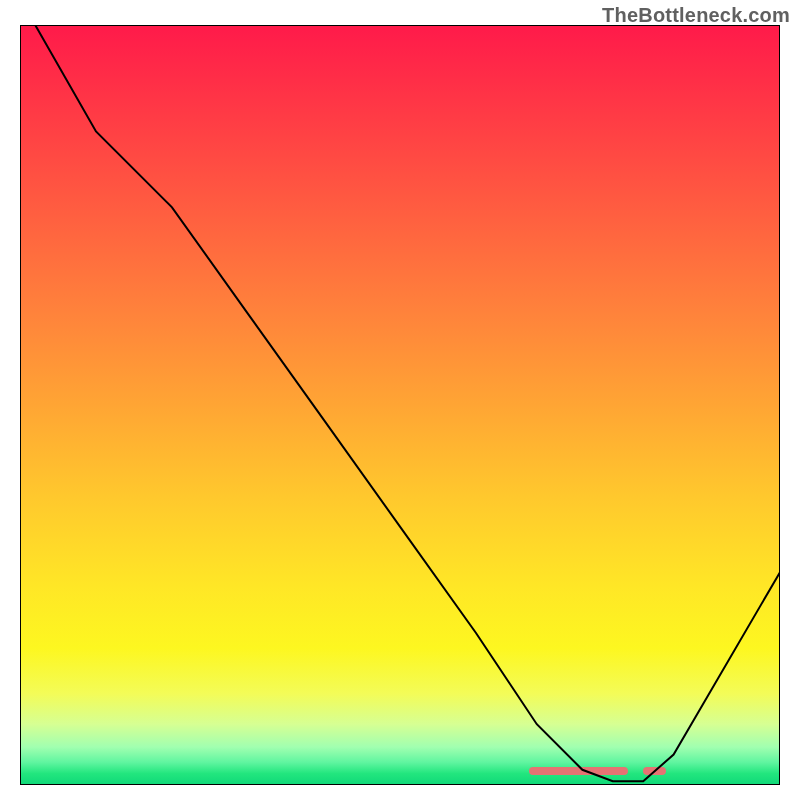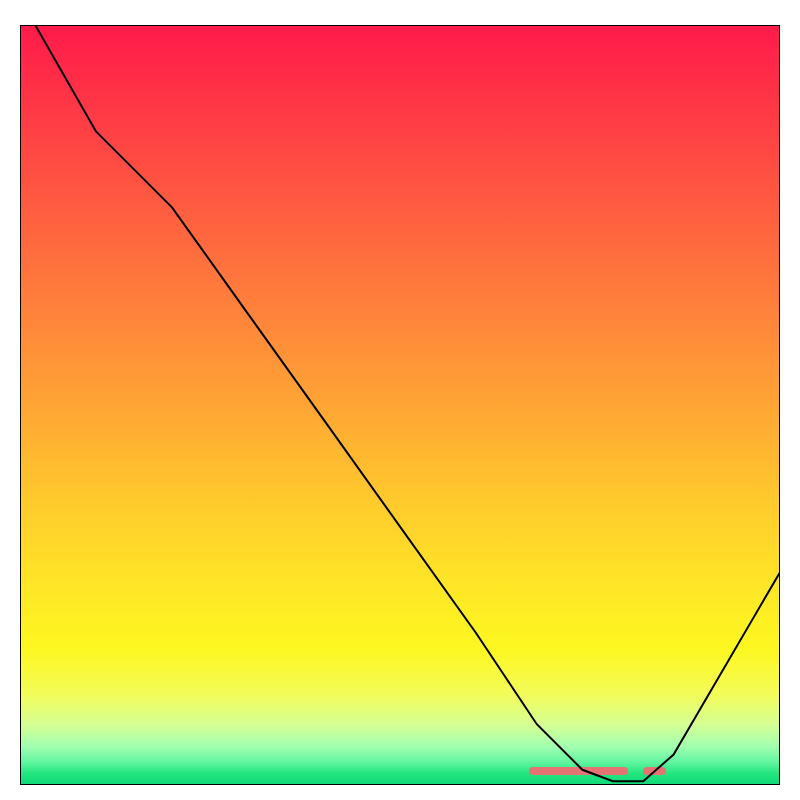--- a/index.html
+++ b/index.html
@@ -74,20 +74,21 @@
     position: absolute;
     height: 8px;
     background: #e57373;
     border-radius: 4px;
   }
 </style>
 </head>
 <body>
 
 <div class="container">
+  <div class="watermark">TheBottleneck.com</div>
   <div class="plot">
     <div class="gradient-bg"></div>
     <svg class="curve" viewBox="0 0 760 760" preserveAspectRatio="none">
       <path id="curve-path" d="M15.2 0.0 L76.0 106.4 L152.0 182.4 L228.0 288.8 L304.0 395.2 L380.0 501.6 L456.0 608.0 L516.8 699.2 L562.4 744.8 L592.8 756.2 L623.2 756.2 L653.6 729.6 L760.0 547.2"></path>
     </svg>
     <div class="pink-band" id="pink-band">
         <div class="pink-segment" style="left: 509.2px; width: 98.8px;"></div>
         <div class="pink-segment" style="left: 623.2px; width: 22.8px;"></div>
       </div>
     <div class="frame"></div>

